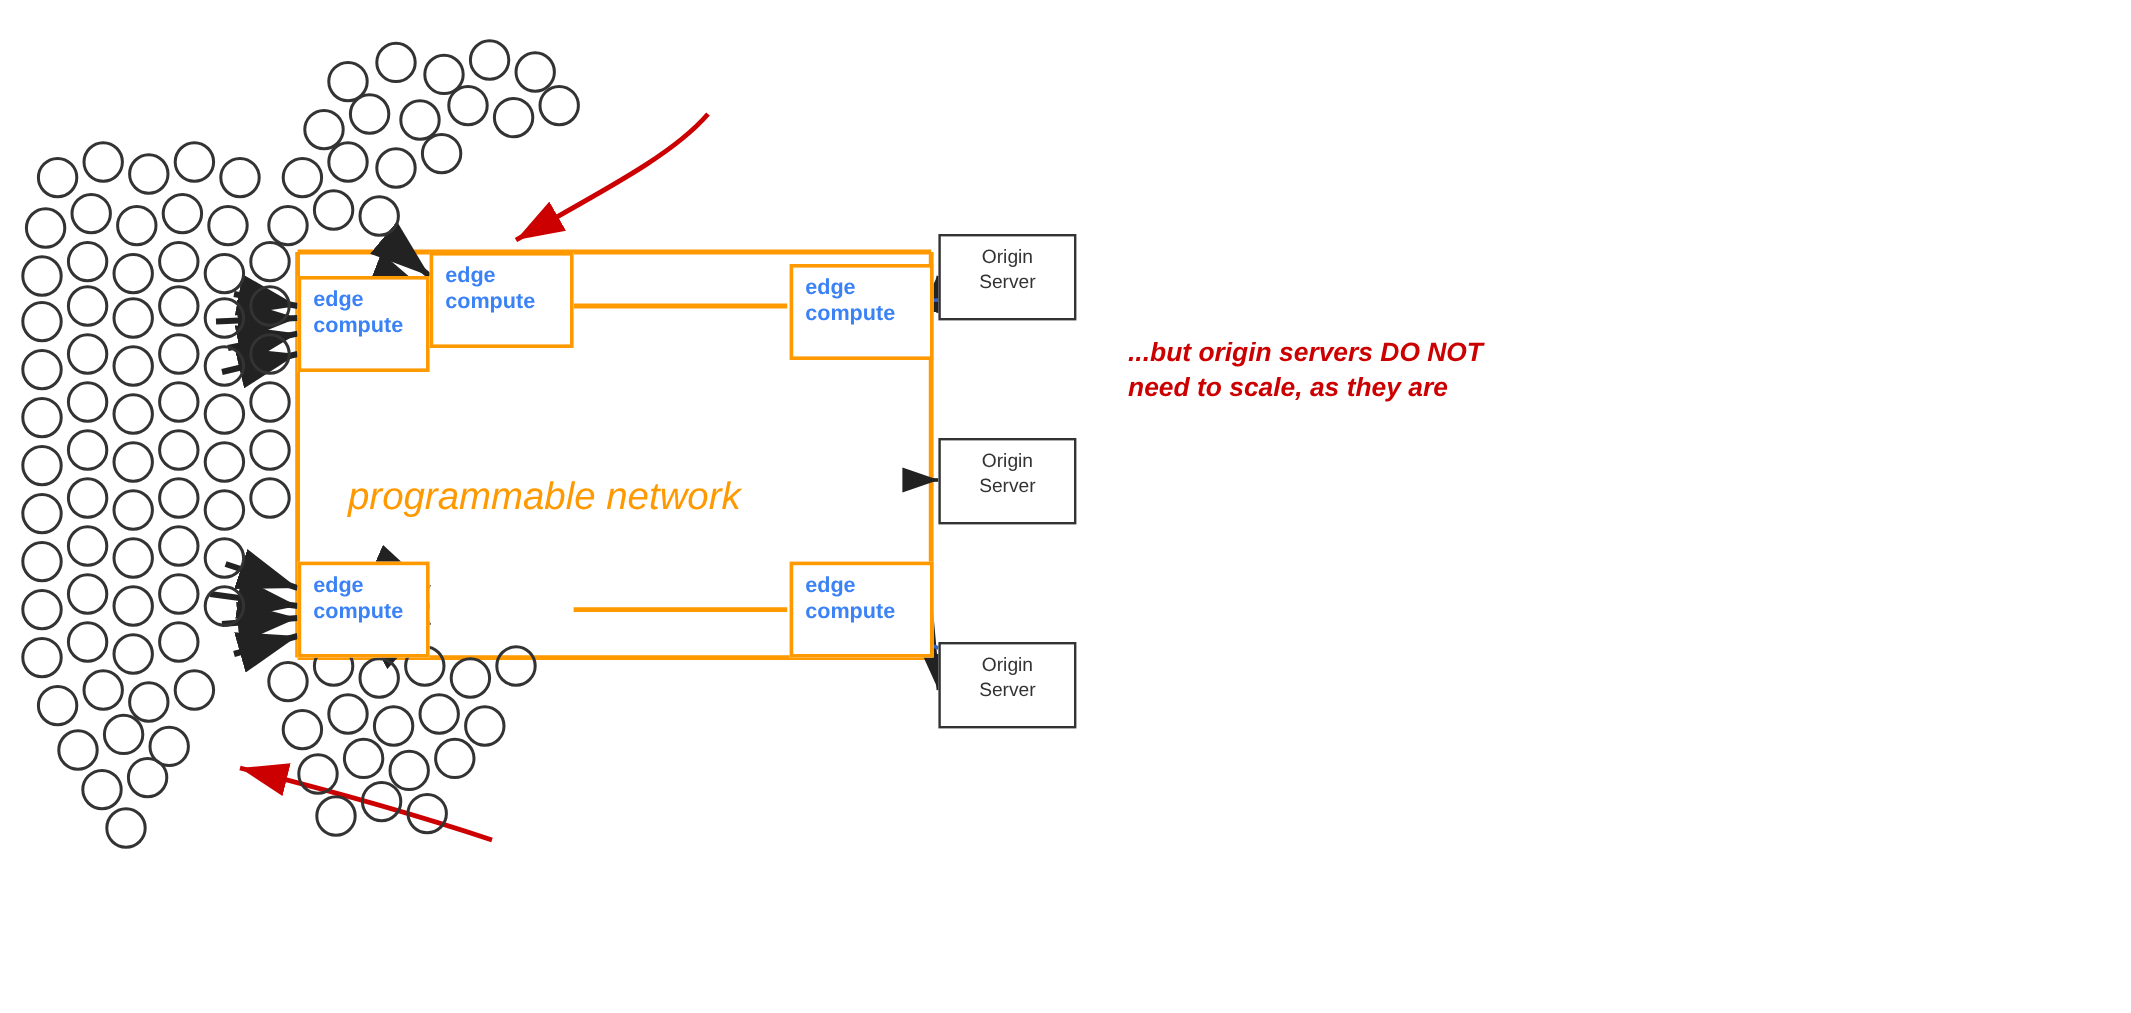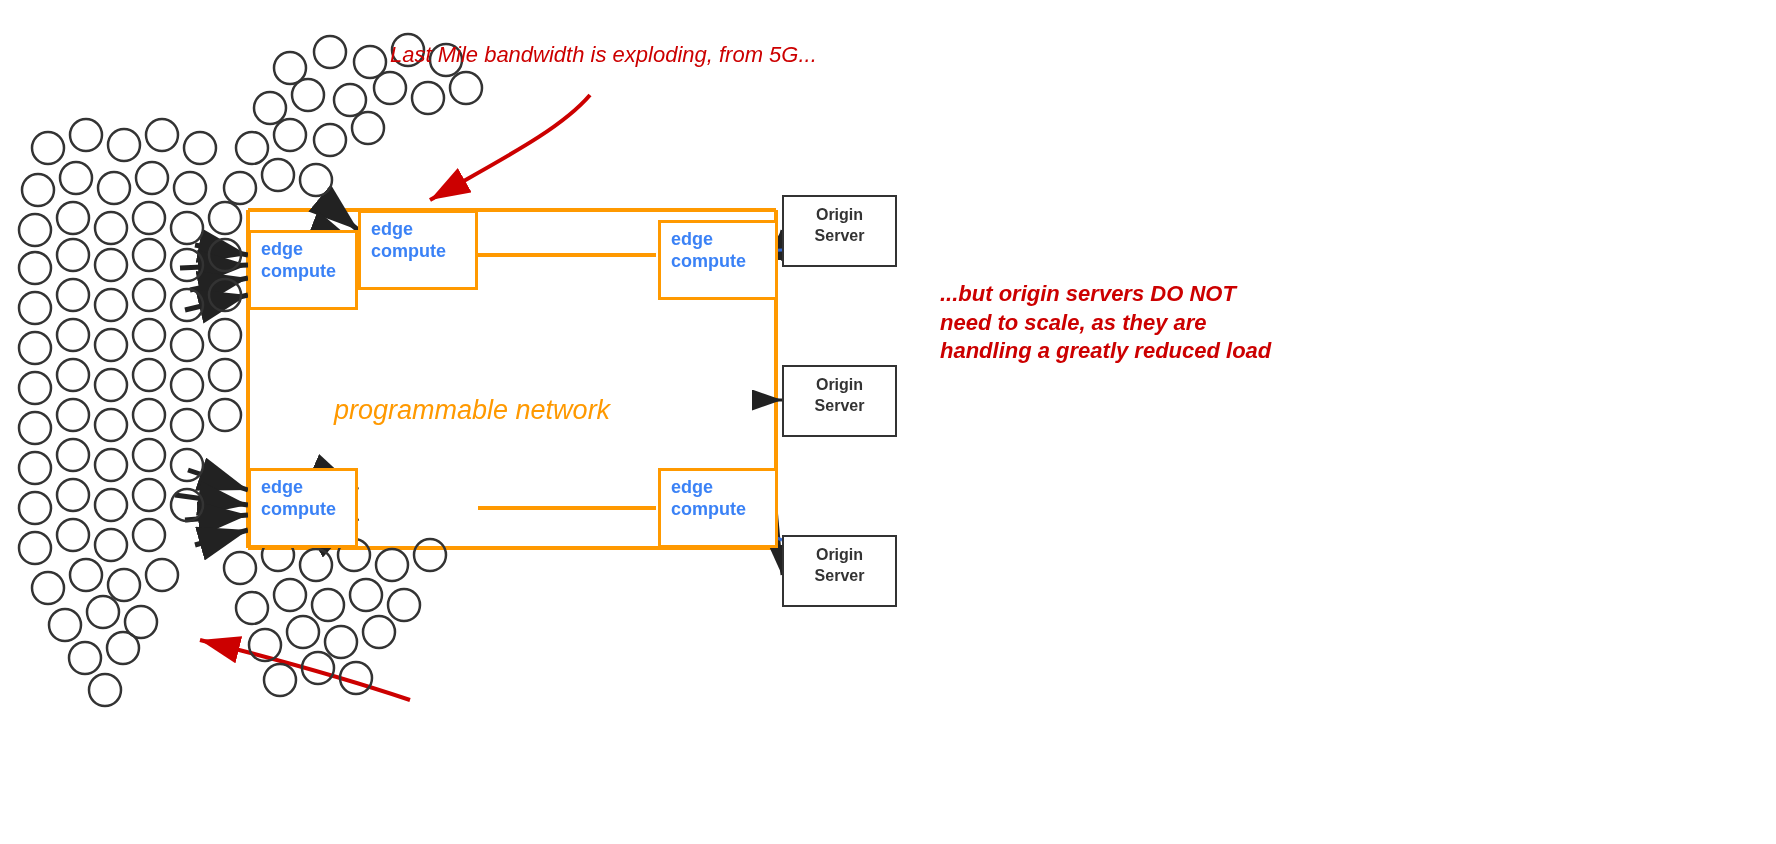--- a/index.html
+++ b/index.html
@@ -34,21 +34,20 @@
     
     .origin-box {
       position: absolute;
       border: 2px solid #333;
       background: #fff;
       font-size: 16px;
       color: #333;
       text-align: center;
       padding: 8px 12px;
       line-height: 1.3;
-      font-weight: bold;
     }
 
     
     .annotation-red {
       position: absolute;
       color: #cc0000;
       font-size: 20px;
       font-style: italic;
     }
 
@@ -306,28 +305,24 @@
   <div class="origin-box" style="left:782px; top:365px; width:115px; height:72px;">
     <span style="white-space:pre;">Origin
 Server</span>
   </div>
 
   <div class="origin-box" style="left:782px; top:535px; width:115px; height:72px;">
     <span style="white-space:pre;">Origin
 Server</span>
   </div>
 
-  <div class="annotation-red" style="left:390px; top:42px; font-size:22px;">
-    <span>Last Mile bandwidth is exploding, from 5G...</span>
-  </div>
-
-  <div class="annotation-orange" style="left:290px; top:395px; font-size:27px;margin-left:44px;">
+
+  <div class="annotation-orange" style="left:290px; top:395px; font-size:32px;">
     <span>programmable network</span>
   </div>
 
 
   <div class="annotation-dark-red" style="left:940px; top:280px; width:760px; font-size:22px;">
     <span>...but origin servers DO NOT</span><br>
     <span>need to scale, as they are</span><br>
-    <span>handling a greatly reduced load</span>
   </div>
 
 </div>
 
 </body></html>

